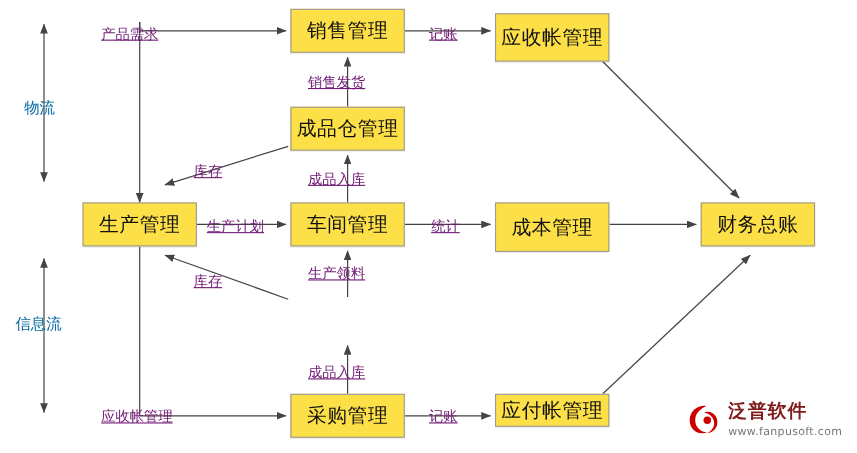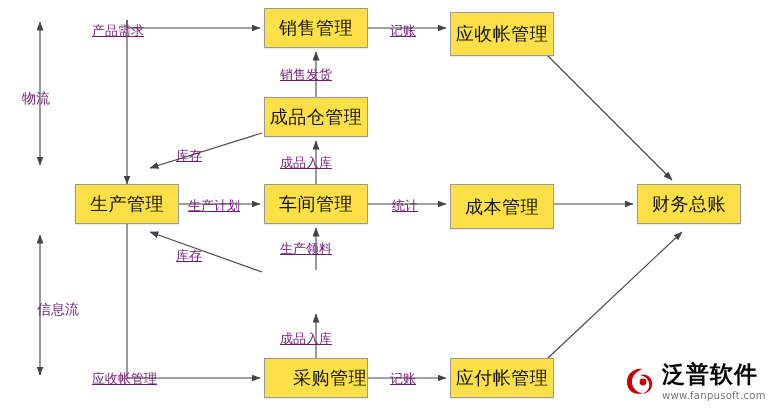--- a/index.html
+++ b/index.html
@@ -27,34 +27,34 @@
     position:absolute;
     font-size:13px;
     color:#701a75;
     white-space:nowrap;
     background:transparent;
     text-decoration:underline;
   }
   .axis-lbl{
     position:absolute;
     font-size:14px;
-    color:#701a75;
+    color:#0369a1;
     white-space:nowrap;
   }
   .logo{
     position:absolute;
     right:6px;bottom:4px;
     width:150px;height:52px;
     display:flex;align-items:center;
   }
   .logo .mark{
     width:34px;height:34px;position:relative;flex:0 0 34px;margin-right:5px;
   }
   .logo .txt{display:flex;flex-direction:column;line-height:1;}
-  .logo .txt .t1{font-size:23px;color:#000000;font-weight:bold;letter-spacing:1px;}
+  .logo .txt .t1{font-size:17px;color:#7f1d1d;font-weight:bold;letter-spacing:1px;}
   .logo .txt .t2{font-size:10px;color:#777;margin-top:5px;letter-spacing:0.3px;}
 </style>
 </head>
 <body>
 
 <div id="stage">
 
   <svg class="lines" viewBox="0 0 779 412">
     <defs>
       <marker id="arr" markerWidth="9" markerHeight="7" refX="8.5" refY="3.5" orient="auto" markerUnits="userSpaceOnUse">
@@ -120,42 +120,42 @@
   </div>
   <div class="node" style="left:264px;top:184px;width:104px;height:40px;">
     <span>车间管理</span>
   </div>
   <div class="node" style="left:450px;top:184px;width:104px;height:45px;">
     <span>成本管理</span>
   </div>
   <div class="node" style="left:637px;top:184px;width:104px;height:40px;">
     <span>财务总账</span>
   </div>
-  <div class="node" style="left:264px;top:358px;width:104px;height:40px;justify-content:flex-end;">
+  <div class="node" style="left:264px;top:358px;width:104px;height:40px;">
     <span>采购管理</span>
   </div>
-  <div class="node" style="left:450px;top:358px;width:104px;height:40px;">
+  <div class="node" style="left:450px;top:358px;width:104px;height:30px;">
     <span>应付帐管理</span>
   </div>
 
   <div class="lbl" style="left:92px;top:22px;">产品需求</div>
   <div class="lbl" style="left:390px;top:22px;">记账</div>
   <div class="lbl" style="left:280px;top:66px;">销售发货</div>
   <div class="lbl" style="left:176px;top:147px;">库存</div>
   <div class="lbl" style="left:280px;top:154px;">成品入库</div>
   <div class="lbl" style="left:188px;top:197px;">生产计划</div>
   <div class="lbl" style="left:392px;top:197px;">统计</div>
   <div class="lbl" style="left:280px;top:240px;">生产领料</div>
   <div class="lbl" style="left:176px;top:247px;">库存</div>
   <div class="lbl" style="left:280px;top:330px;">成品入库</div>
   <div class="lbl" style="left:92px;top:370px;">应收帐管理</div>
   <div class="lbl" style="left:390px;top:370px;">记账</div>
 
   <div class="axis-lbl" style="left:22px;top:90px;">物流</div>
-  <div class="axis-lbl" style="left:14px;top:301px;margin-left:23px;">信息流</div>
+  <div class="axis-lbl" style="left:14px;top:286px;">信息流</div>
 
   <div class="logo">
     <div class="mark">
       <svg width="34" height="34" viewBox="0 0 34 34">
         <path d="M4 17 C4 8, 12 3, 19 4 C13 7, 9 11, 9 17 C9 23, 14 28, 20 28 C12 31, 4 26, 4 17 Z" fill="#cc0000"></path>
         <path d="M17 10 C22 8, 28 11, 29 17 C30 23, 26 28, 20 29 C25 26, 27 22, 26 18 C25 13, 21 11, 17 10 Z" fill="#cc0000"></path>
         <circle cx="20" cy="17" r="3.4" fill="#cc0000"></circle>
       </svg>
     </div>
     <div class="txt">

